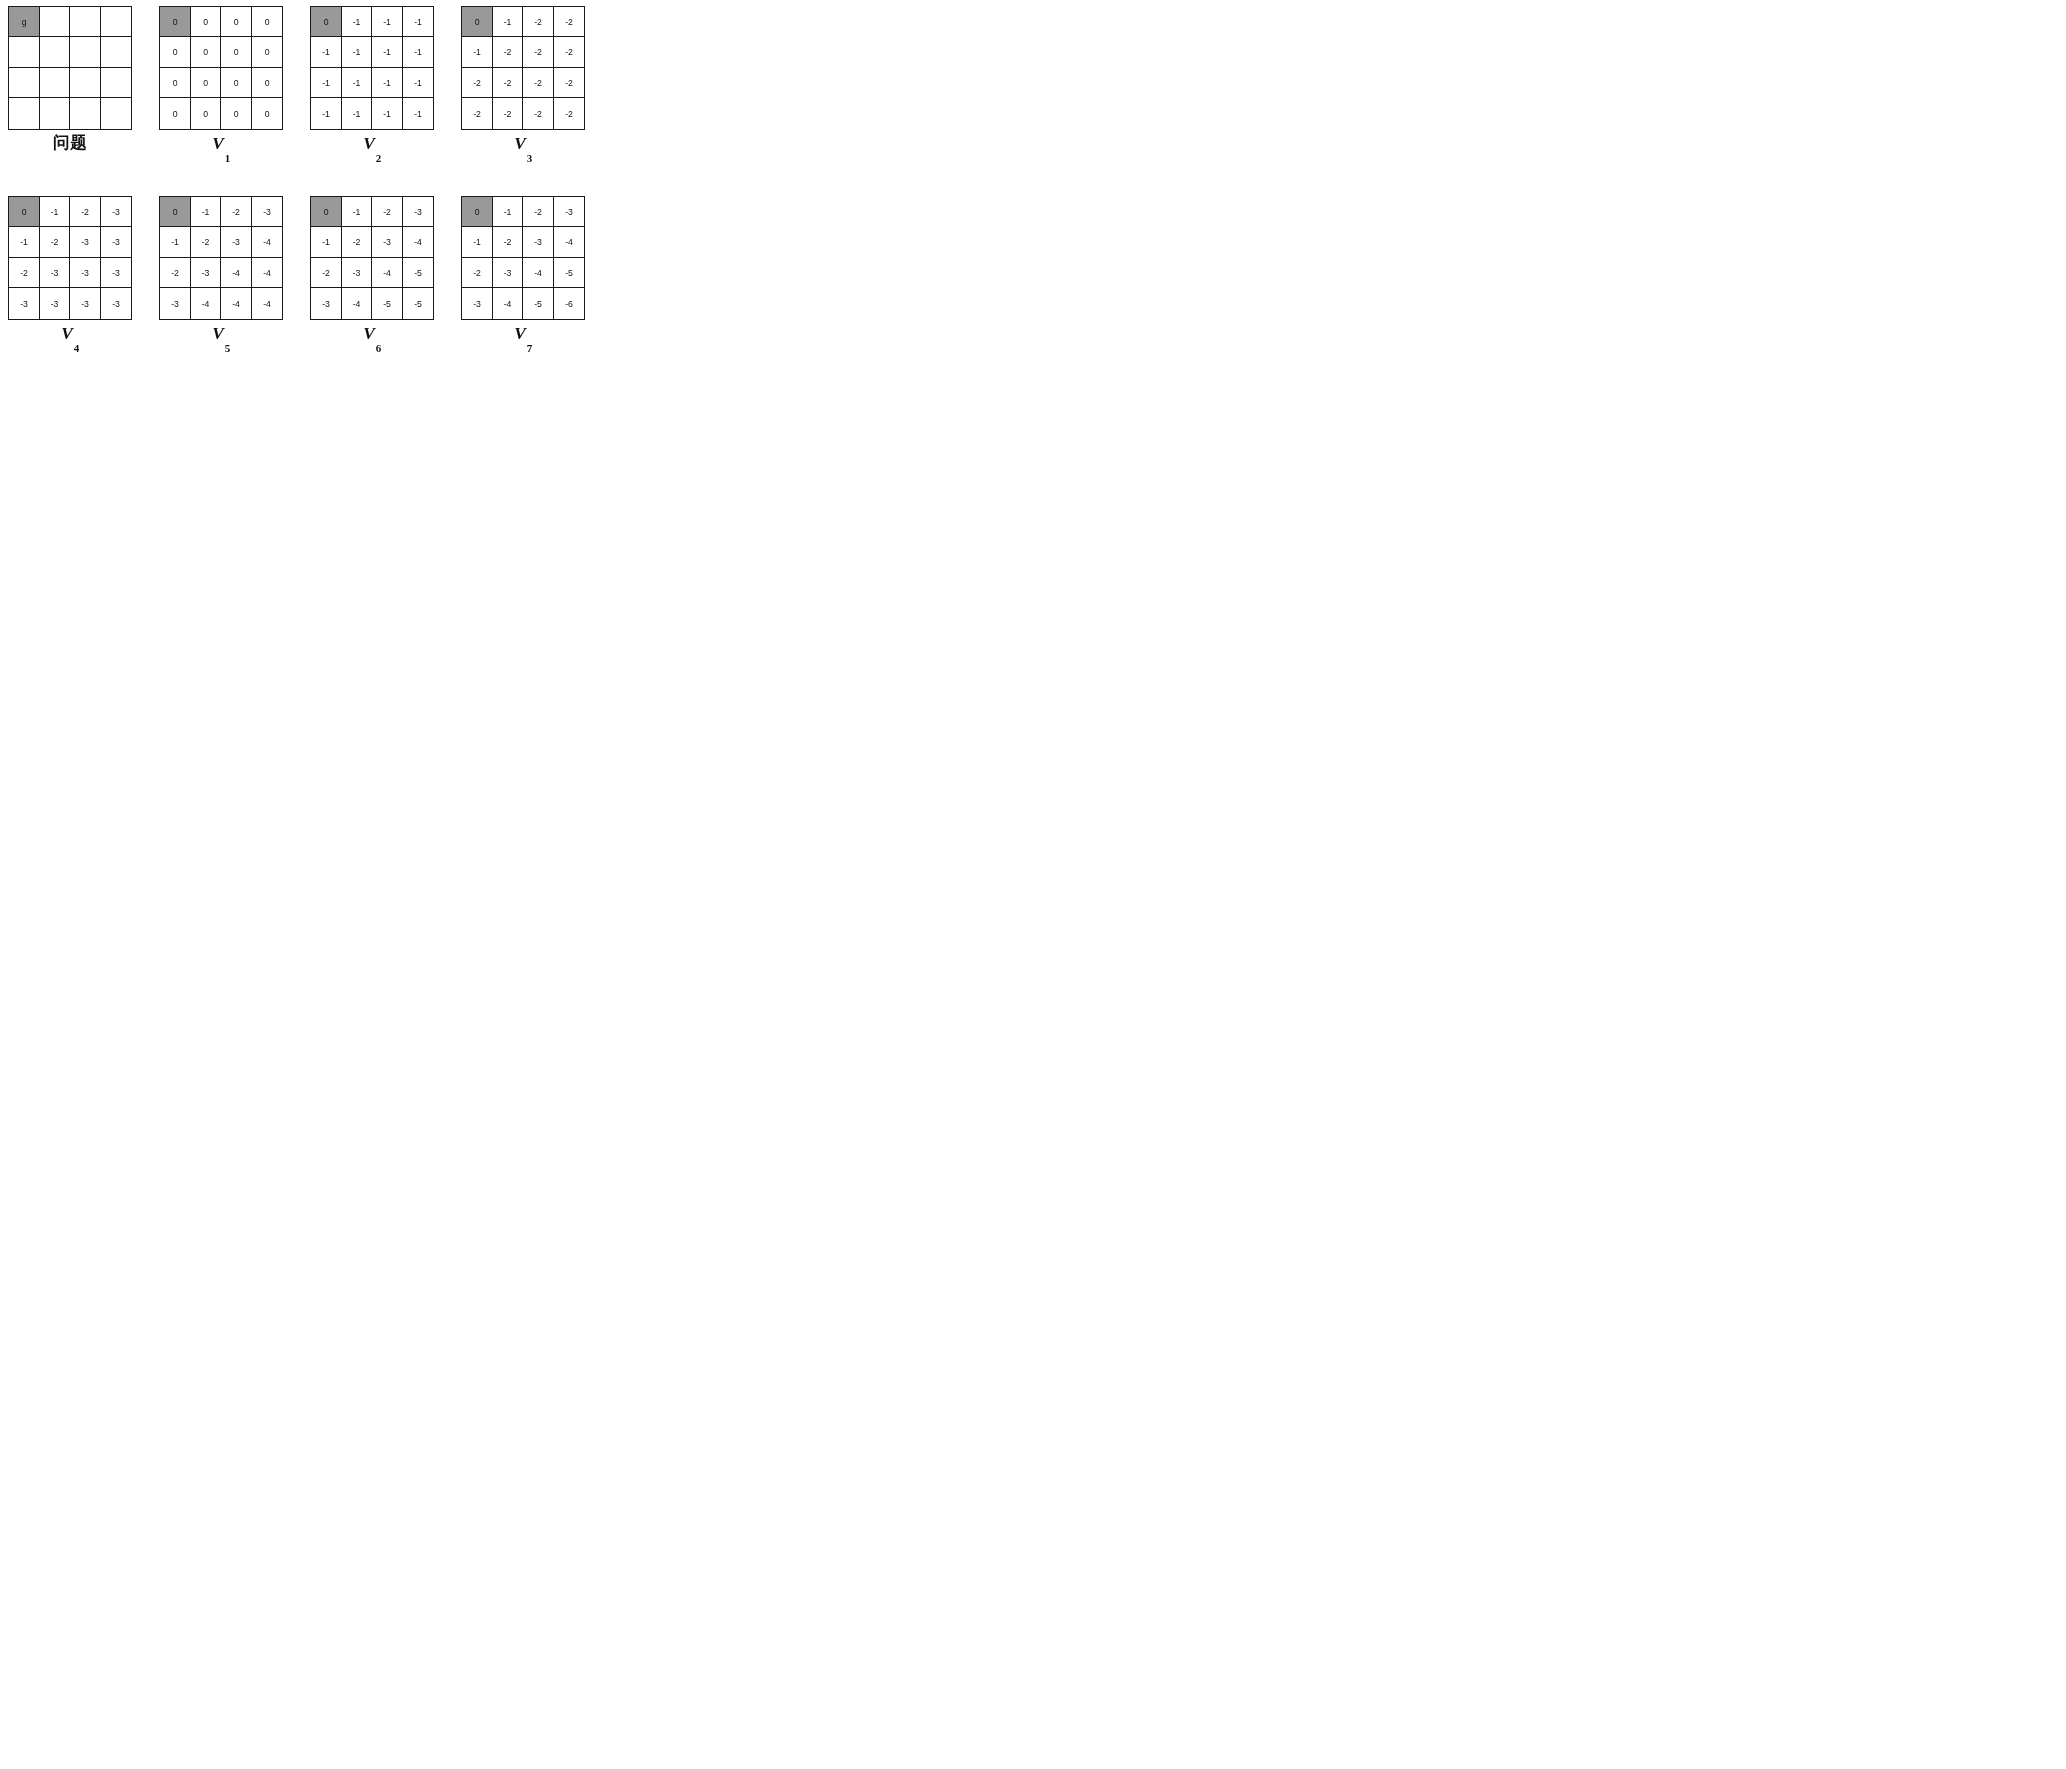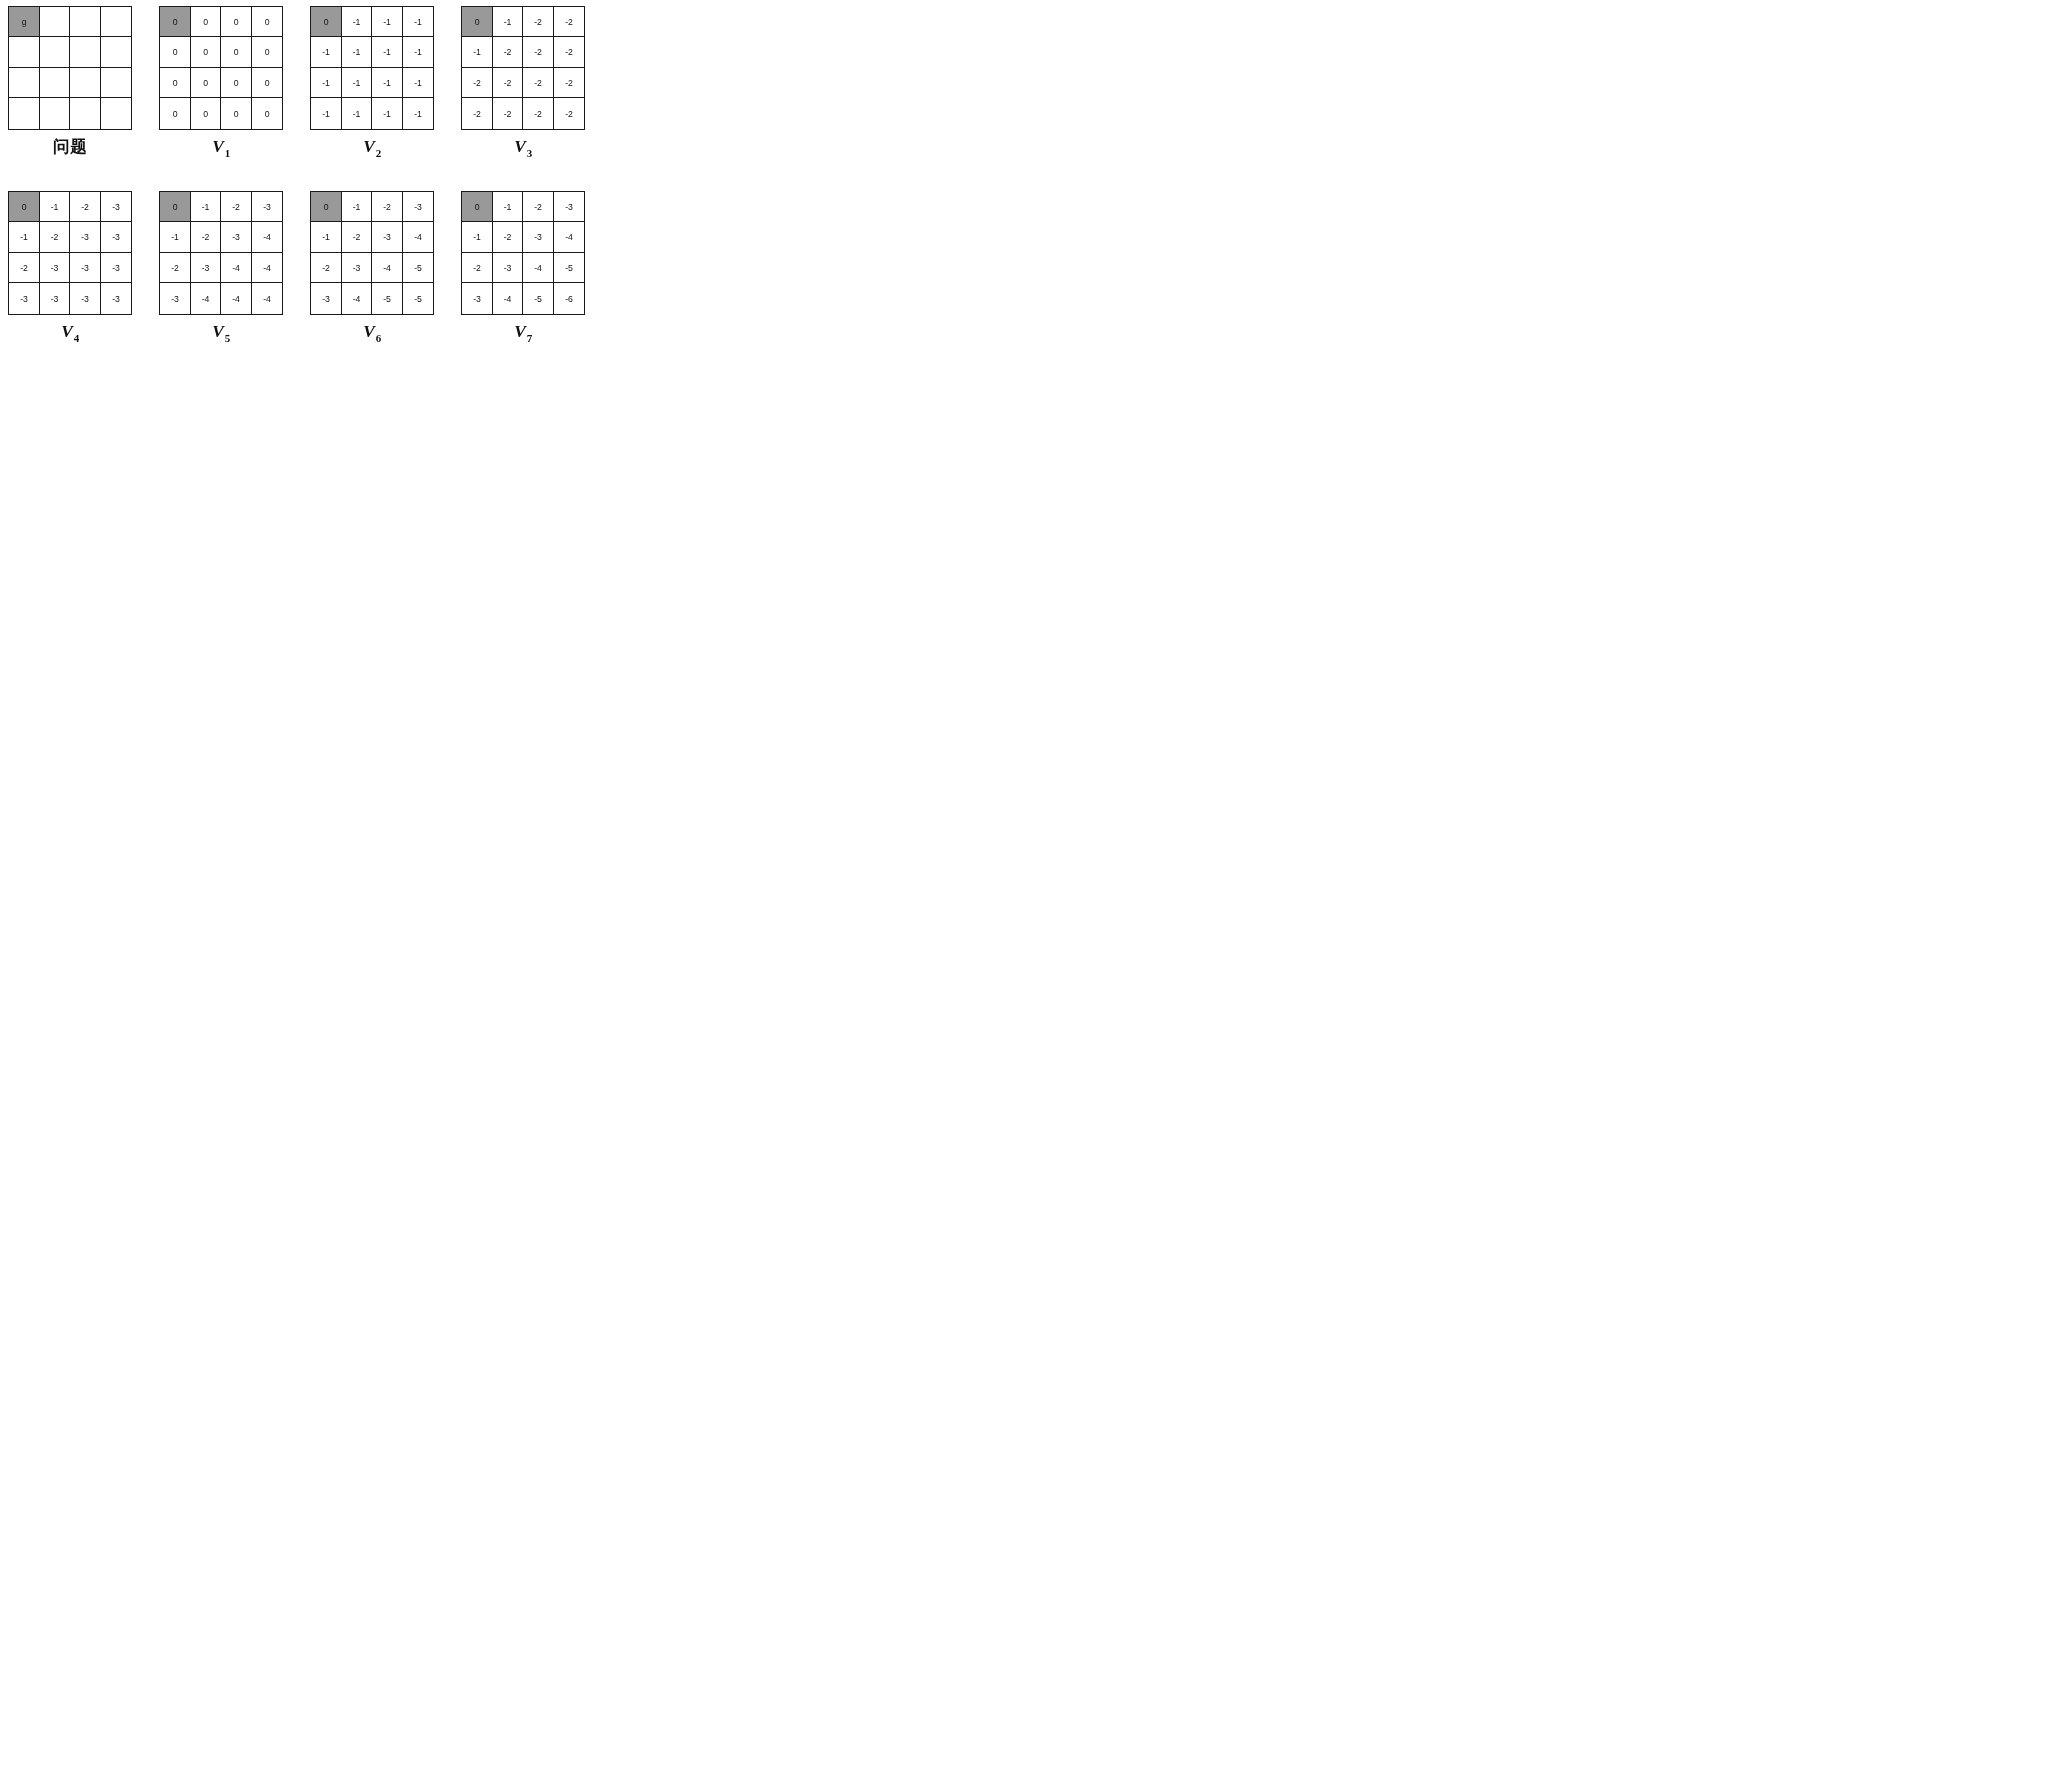--- a/index.html
+++ b/index.html
@@ -35,22 +35,22 @@
     display:flex;align-items:center;justify-content:center;
     font-family:"Liberation Sans", sans-serif;
     font-size:8.7px;
     color:var(--text);
     background:#ffffff;
   }
   .cell:nth-child(4n){border-right:none;}
   .cell:nth-child(n+13){border-bottom:none;}
   .cell.hl{background:var(--hl);}
   .caption{
-    height:26px;
-    display:flex;align-items:flex-end;justify-content:center;
+    height:26px;margin-top:5px;
+    display:flex;align-items:flex-start;justify-content:center;
     color:var(--text);
   }
   .caption .cap-base{
     font-family:"Liberation Serif", serif;
     font-weight:bold;
   }
   .caption.math .cap-base{
     font-style:italic;
     font-size:17.4px;
     line-height:1;

